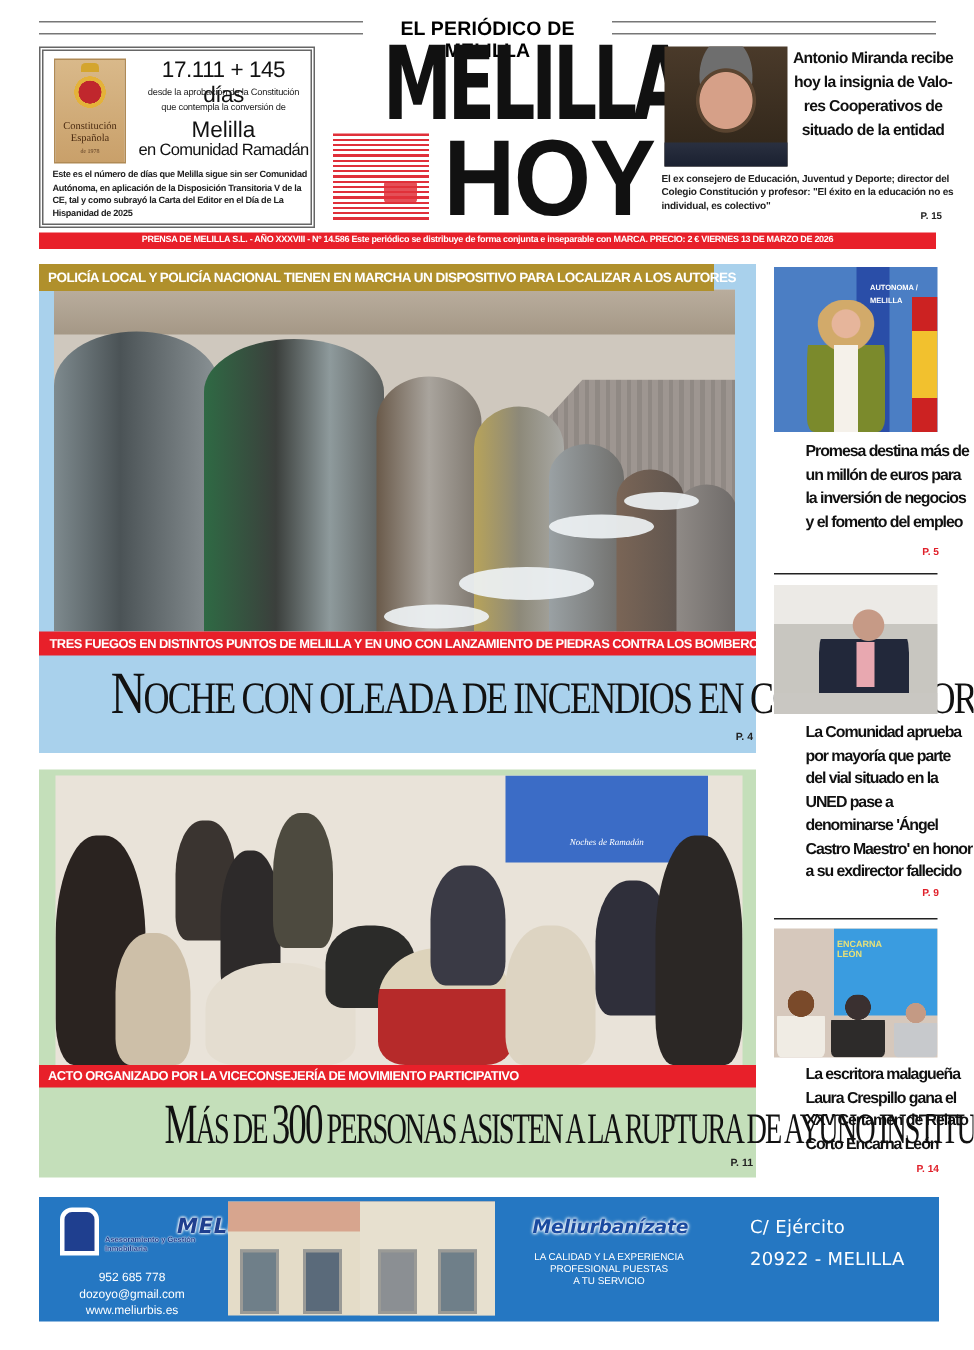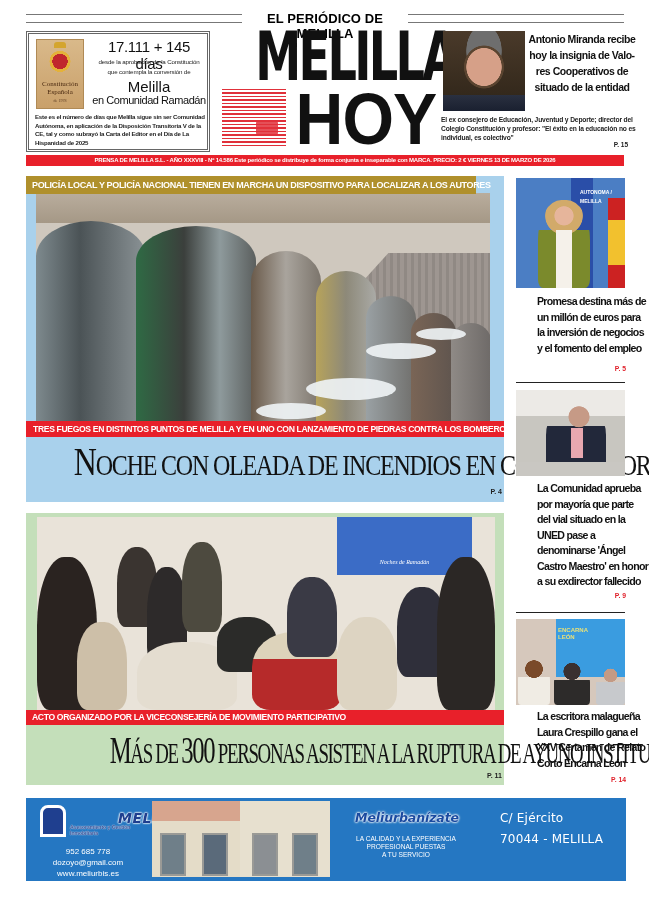--- a/index.html
+++ b/index.html
@@ -276,15 +276,15 @@
     <div class="fac-win" style="left:140px;"></div>
   </div>
   <div class="ad-brand">Meliurbanízate</div>
   <div class="ad-slogan">
     <div>LA CALIDAD Y LA EXPERIENCIA</div>
     <div>PROFESIONAL PUESTAS</div>
     <div>A TU SERVICIO</div>
   </div>
   <div class="ad-address">
     <div>C/ Ejército</div>
-    <div>70044 - MELILLA</div>
+    <div>20922 - MELILLA</div>
   </div>
 </div>
 
 </body></html>

